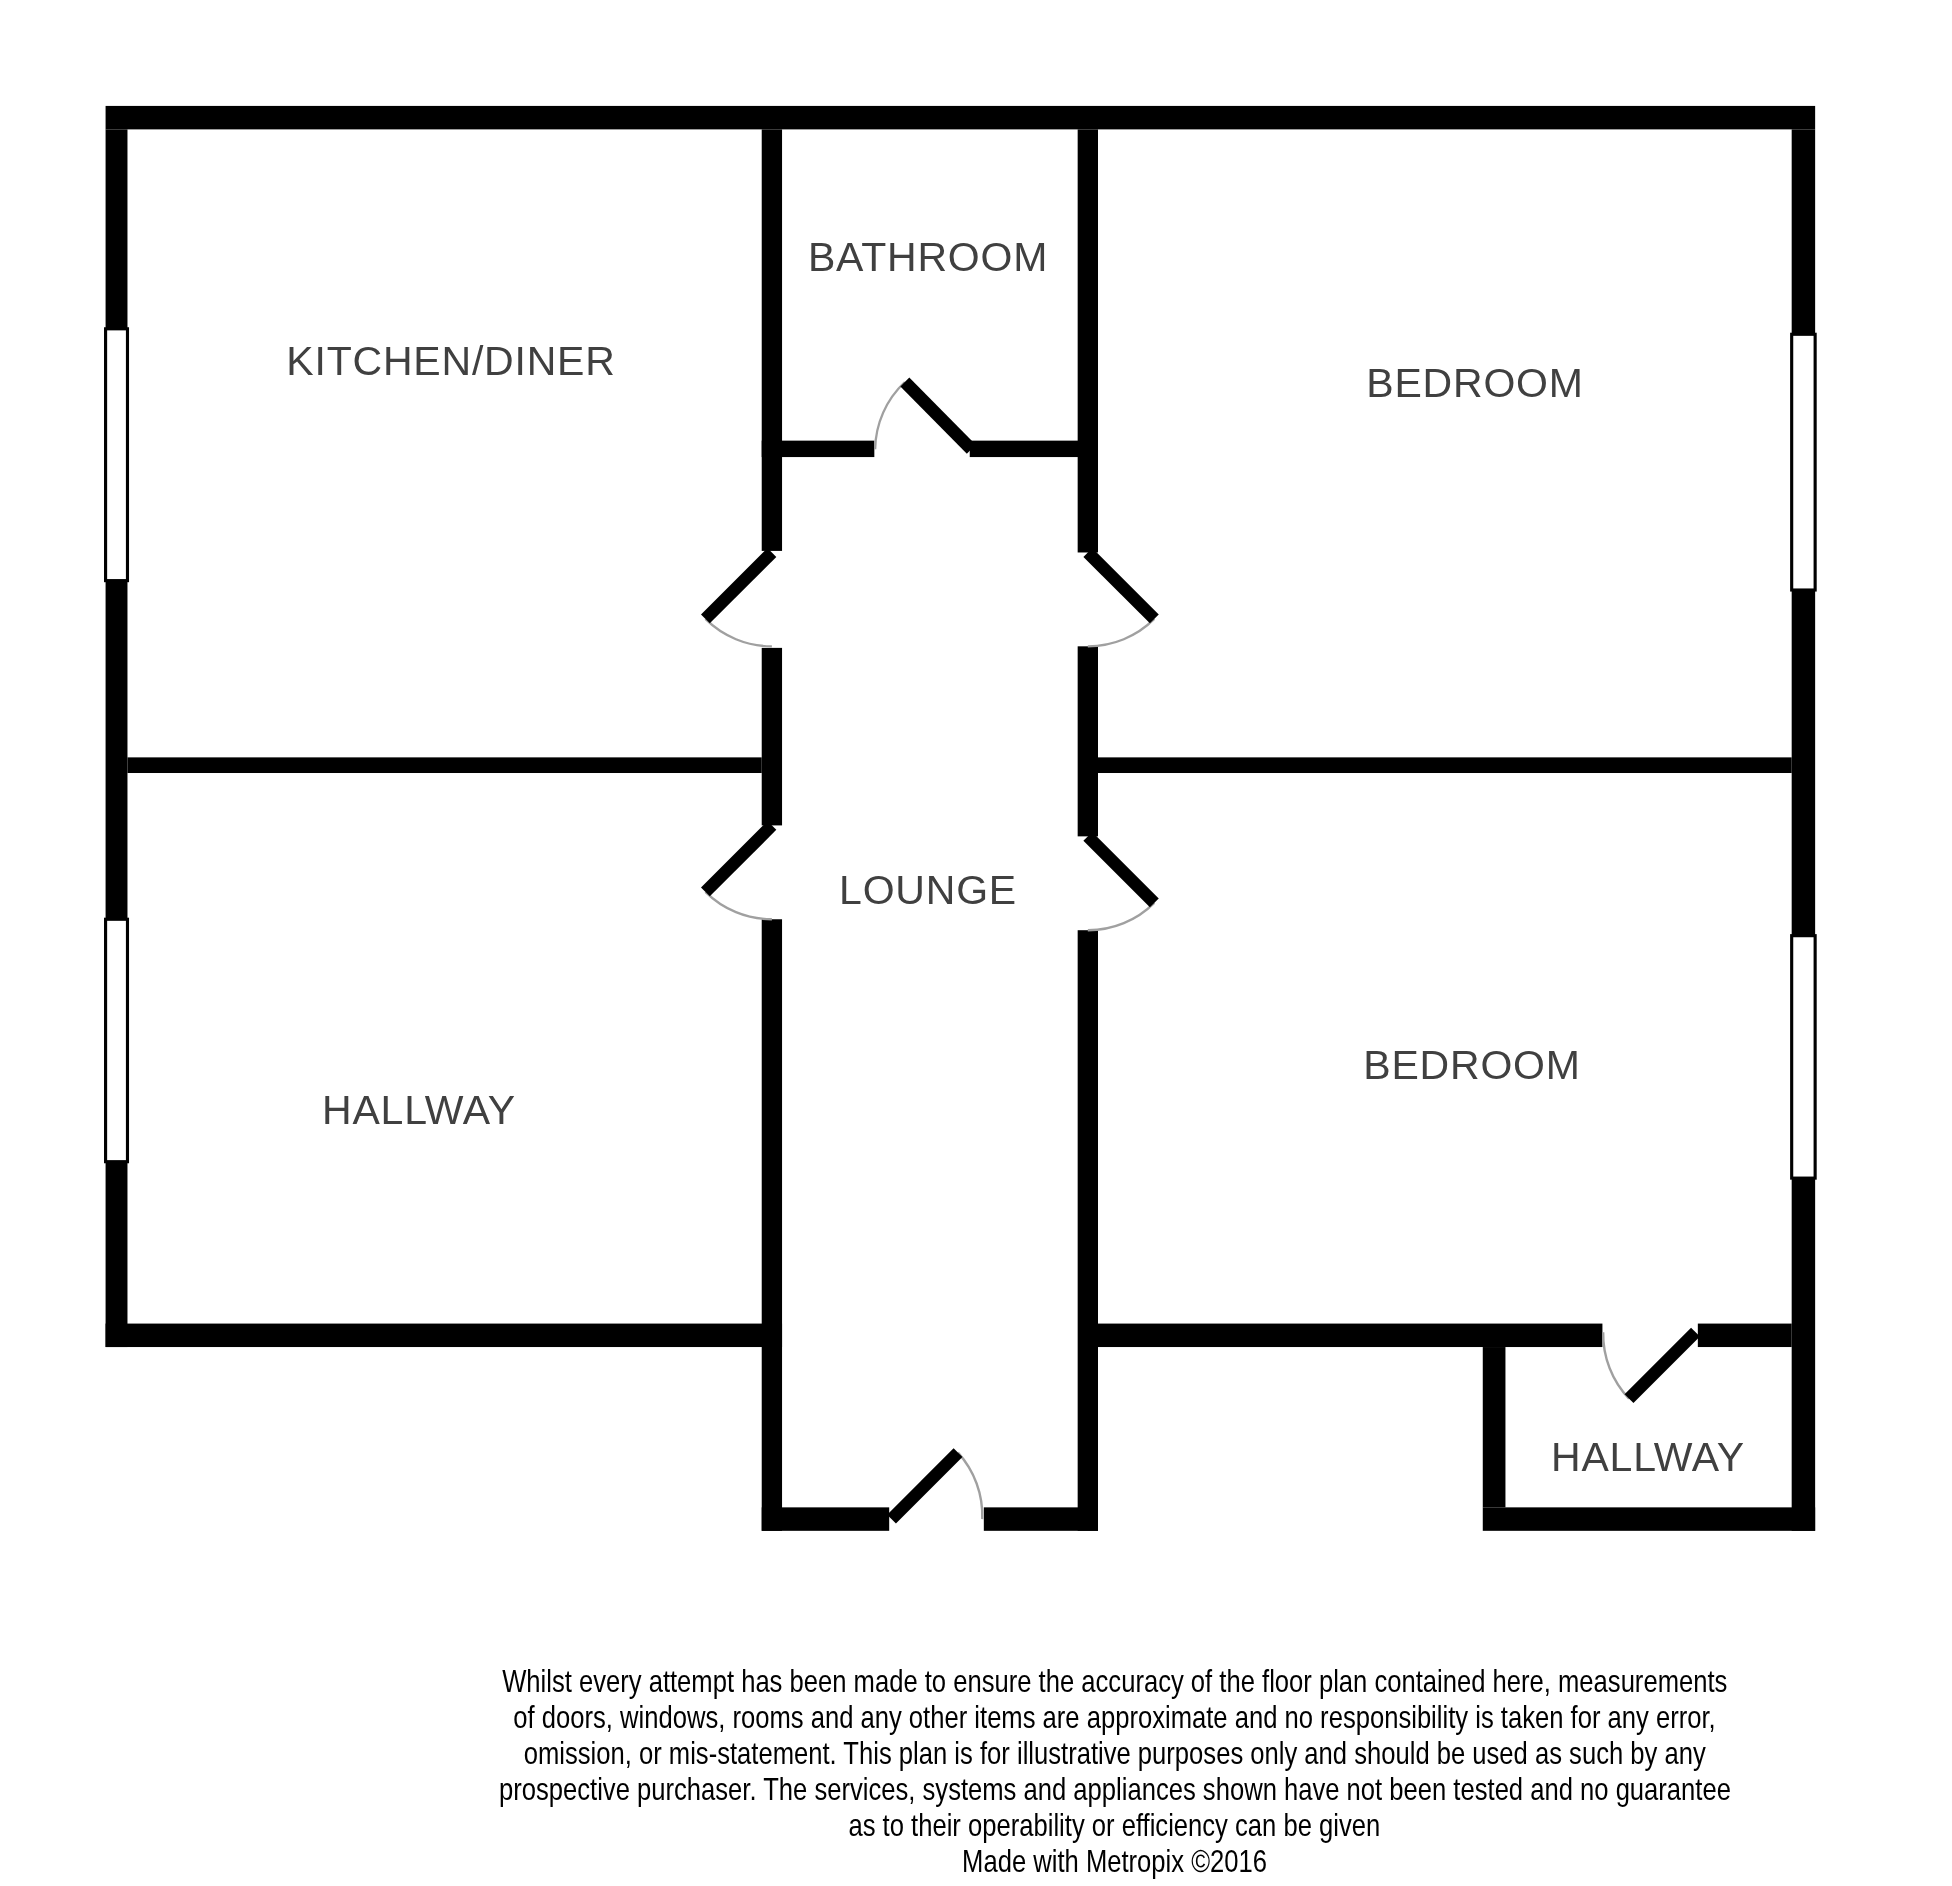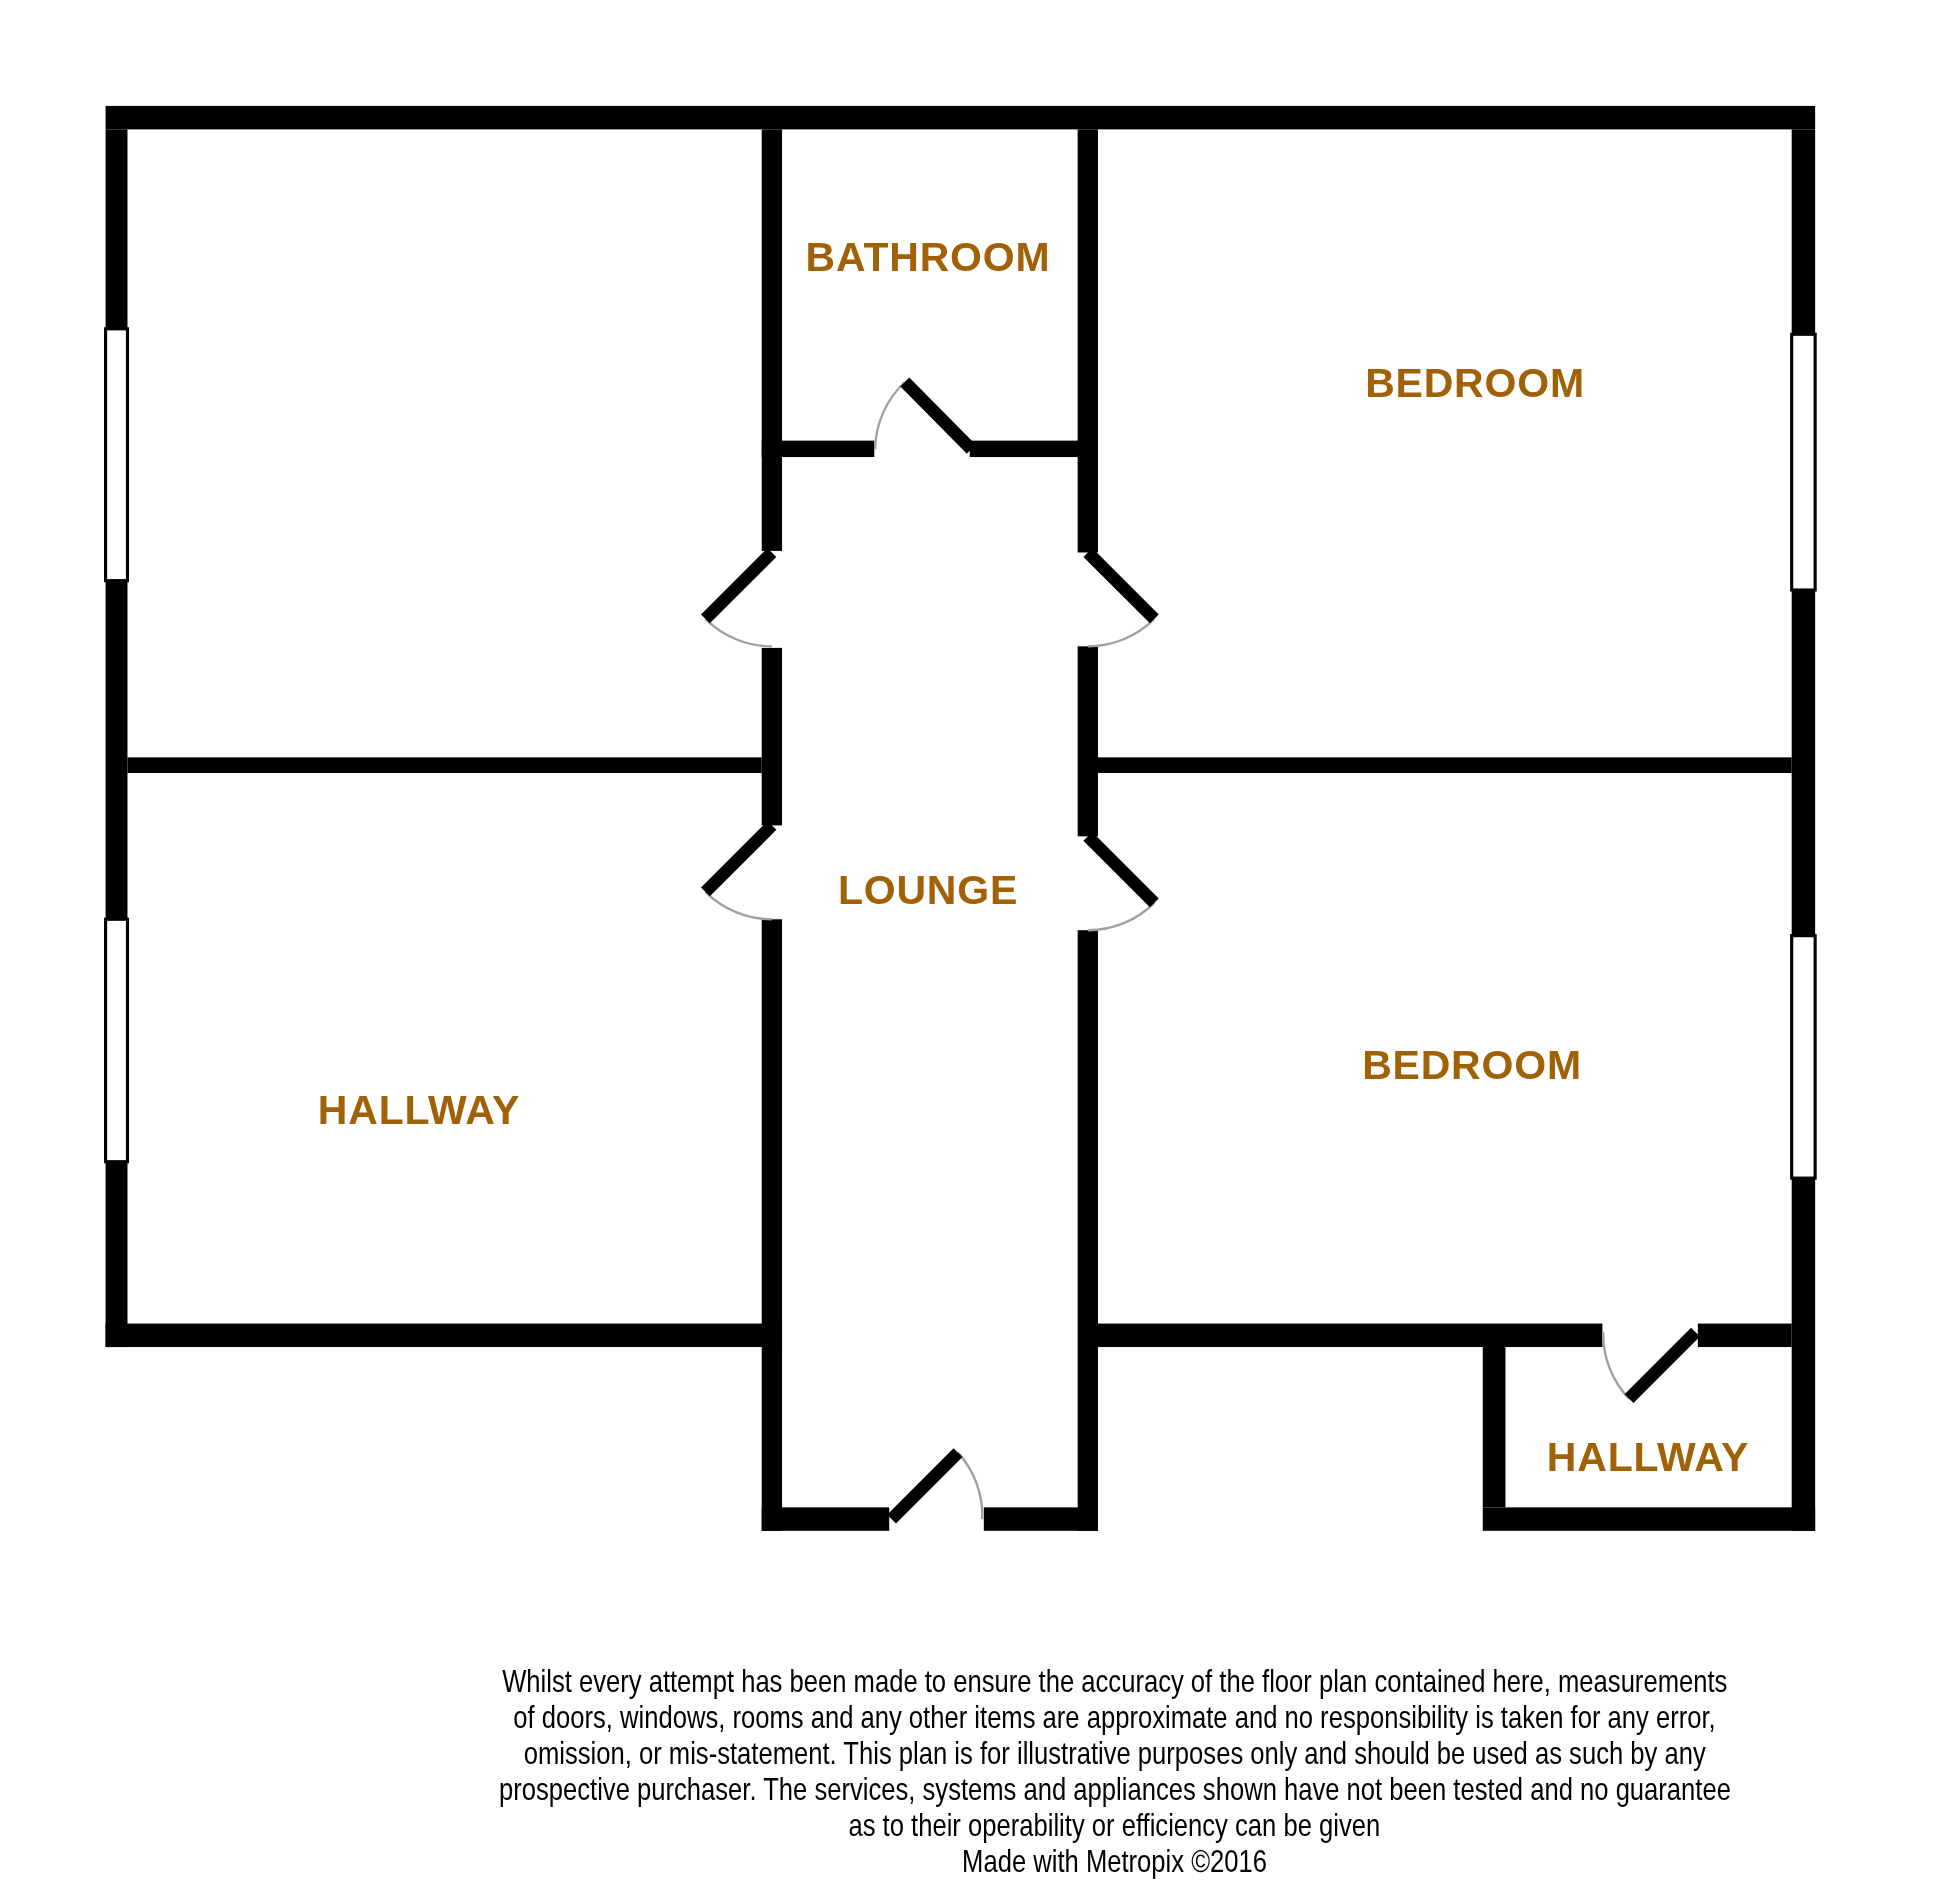--- a/index.html
+++ b/index.html
@@ -4,21 +4,21 @@
 <style>
   html,body{margin:0;padding:0;background:#ffffff;}
   body{
     width:1952px;height:1887px;position:relative;overflow:hidden;
     font-family:"Liberation Sans", sans-serif;color:#000;
   }
   .plan{position:absolute;left:0;top:0;width:1952px;height:1887px;}
   #plan-svg{position:absolute;left:0;top:0;}
   .lbl{
     position:absolute;transform:translate(-50%,-50%);
-    font-weight:bold;font-size:41px;letter-spacing:0.8px;white-space:nowrap;color:#a16207;
+    font-weight:normal;font-size:41px;letter-spacing:0.8px;white-space:nowrap;color:#404040;
   }
   .lbl-kitchen{left:451px;top:361px}
   .lbl-bathroom{left:928px;top:257px}
   .lbl-bedroom-top{left:1475px;top:383px}
   .lbl-hallway{left:928px;top:890px}
   .lbl-lounge{left:419px;top:1110px}
   .lbl-bedroom-bottom{left:1472px;top:1065px}
   .lbl-ensuite{left:1648px;top:1457px}
   .disclaimer{
     position:absolute;top:1663px;left:266px;width:1697px;
@@ -69,20 +69,21 @@
       <path d="M 1476 791 A 120.20815280171308 120.20815280171308 0 0 1 1391 826" fill="none" stroke="#a0a0a0" stroke-width="3"></path>
       <line x1="1391" y1="706" x2="1476" y2="791" stroke="#000000" stroke-width="16"></line>
       <path d="M 1476 1154 A 120.20815280171308 120.20815280171308 0 0 1 1391 1189" fill="none" stroke="#a0a0a0" stroke-width="3"></path>
       <line x1="1391" y1="1069" x2="1476" y2="1154" stroke="#000000" stroke-width="16"></line>
       <path d="M 1225 1857 A 120.20815280171308 120.20815280171308 0 0 1 1256 1942" fill="none" stroke="#a0a0a0" stroke-width="3"></path>
       <line x1="1140" y1="1942" x2="1225" y2="1857" stroke="#000000" stroke-width="16"></line>
       <path d="M 2083 1788 A 120.20815280171308 120.20815280171308 0 0 1 2050 1703" fill="none" stroke="#a0a0a0" stroke-width="3"></path>
       <line x1="2168" y1="1703" x2="2083" y2="1788" stroke="#000000" stroke-width="16"></line>
     </svg>
 
+  <div class="lbl lbl-kitchen">KITCHEN/DINER</div>
   <div class="lbl lbl-bathroom">BATHROOM</div>
   <div class="lbl lbl-bedroom-top">BEDROOM</div>
   <div class="lbl lbl-hallway">LOUNGE</div>
   <div class="lbl lbl-lounge">HALLWAY</div>
   <div class="lbl lbl-bedroom-bottom">BEDROOM</div>
   <div class="lbl lbl-ensuite">HALLWAY</div>
 
   <div class="disclaimer">
     <div class="line"><span>Whilst every attempt has been made to ensure the accuracy of the floor plan contained here, measurements</span></div>
     <div class="line"><span>of doors, windows, rooms and any other items are approximate and no responsibility is taken for any error,</span></div>

